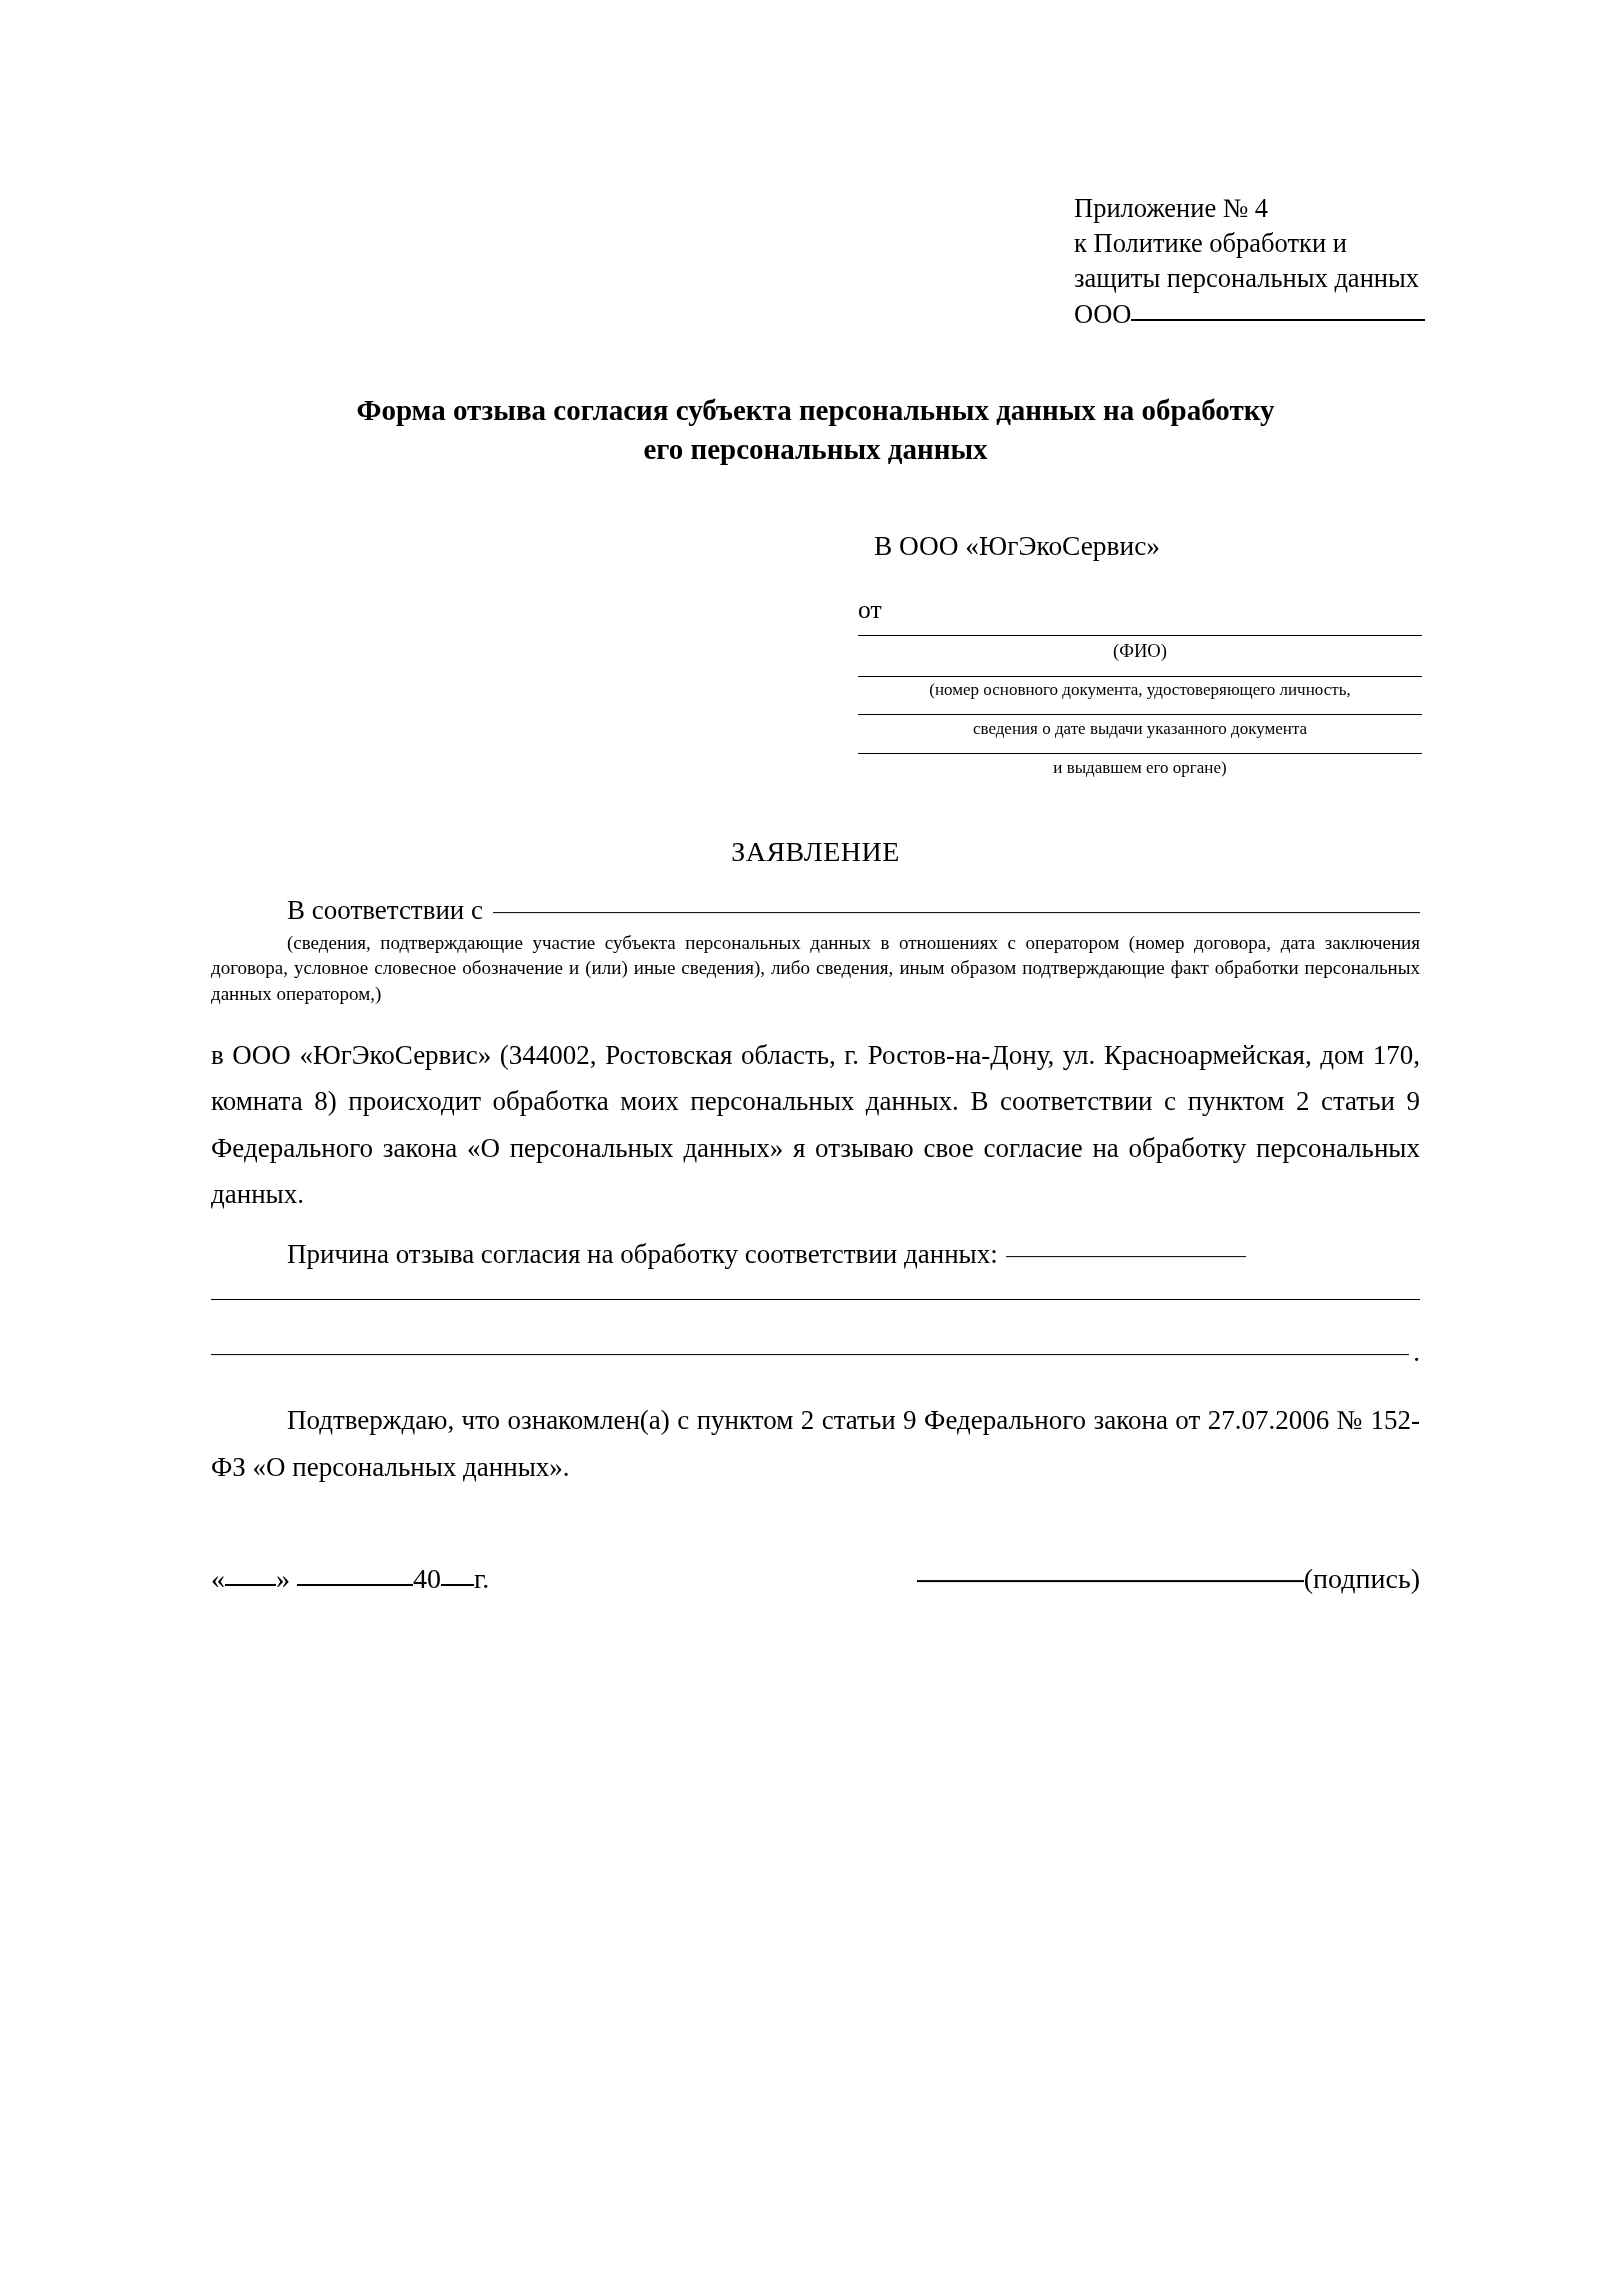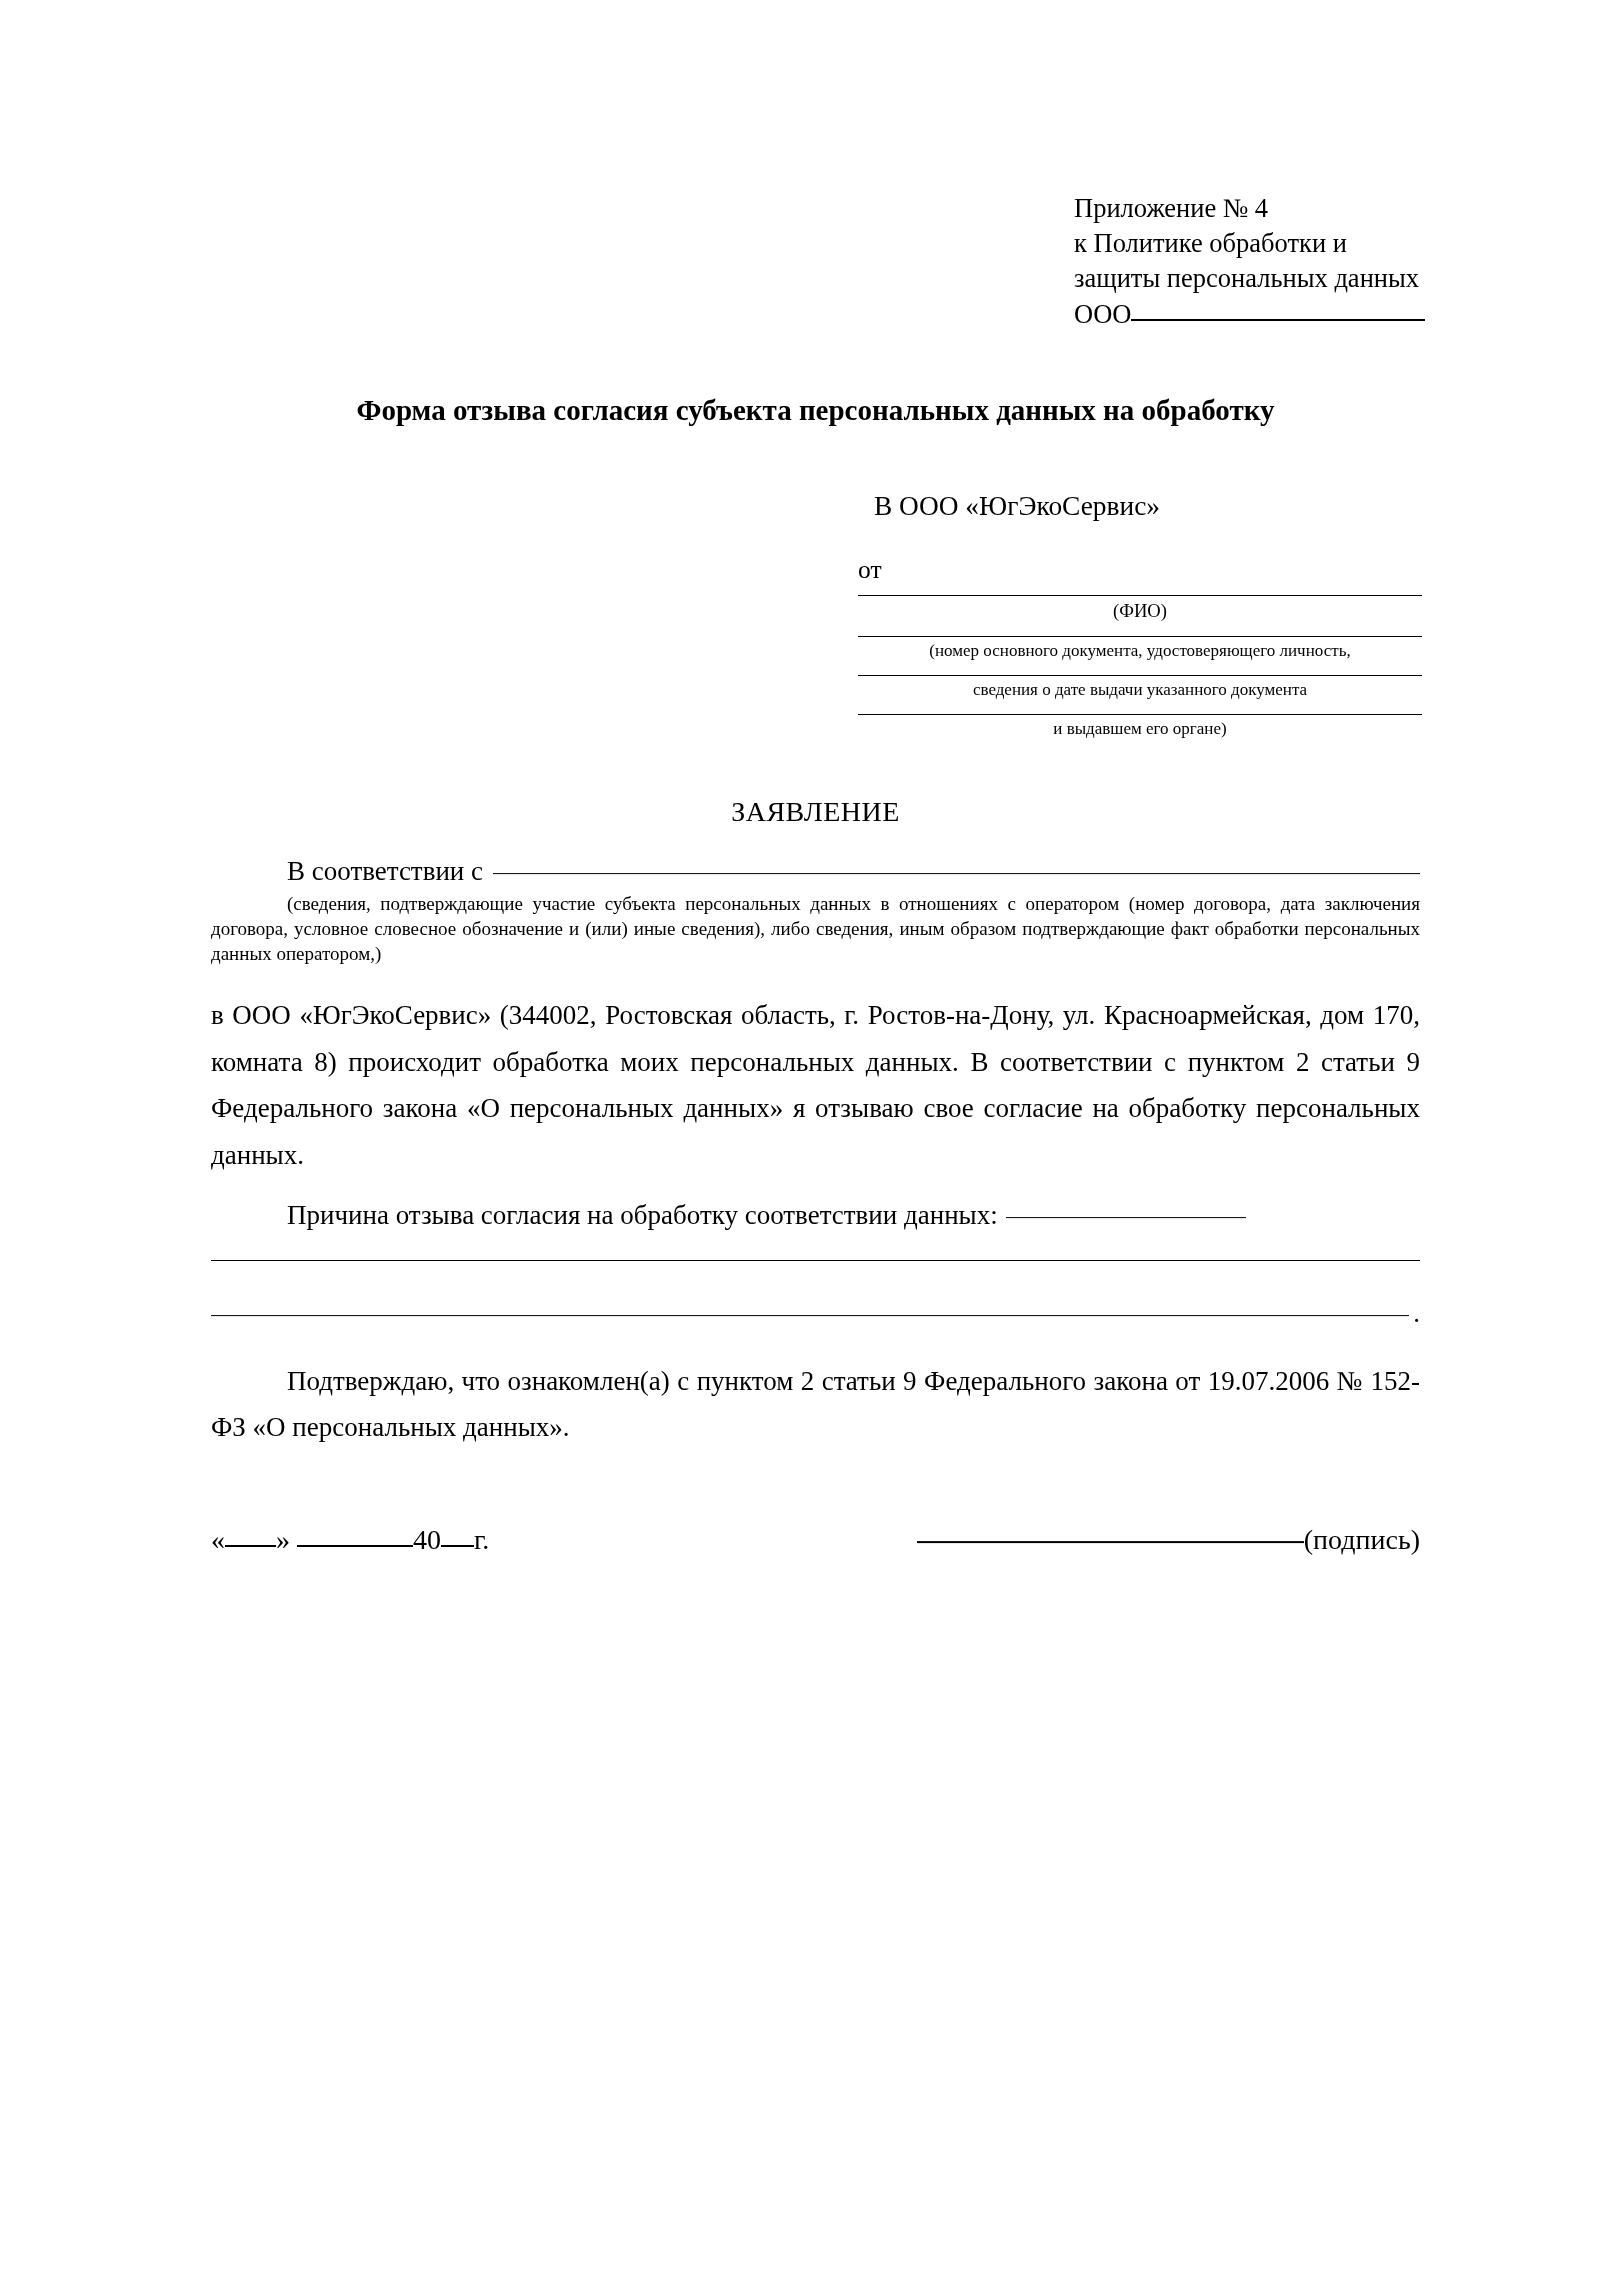--- a/index.html
+++ b/index.html
@@ -228,20 +228,21 @@
     <div>Приложение № 4</div>
     <div>к Политике обработки и</div>
     <div>защиты персональных данных</div>
     <div>
       <span class="ooo-line">ООО</span><span class="ooo-blank"></span>
     </div>
   </div>
 
   <div class="doc-title">
     <div>Форма отзыва согласия субъекта персональных данных на обработку</div>
+    <div>его персональных данных</div>
   </div>
 
   <div class="addressee">
     <div class="to-line">В ООО «ЮгЭкоСервис»</div>
     <div class="ot">от</div>
 
     <div class="rule"></div>
     <div class="rule-caption">(ФИО)</div>
 
     <div class="rule"></div>
@@ -273,21 +274,21 @@
     <span>Причина отзыва согласия на обработку соответствии данных:</span>
     <span class="fill"></span>
   </div>
   <div class="blank-full"></div>
   <div class="blank-row2">
     <span class="fill"></span>
     <span class="dot">.</span>
   </div>
 
   <div class="para-block confirm-block">
-    <p class="p-indent">Подтверждаю, что ознакомлен(а) с пунктом 2 статьи 9 Федерального закона от 19.07.2006 № 152-ФЗ «О персональных данных».</p>
+    <p class="p-indent">Подтверждаю, что ознакомлен(а) с пунктом 2 статьи 9 Федерального закона от 27.07.2006 № 152-ФЗ «О персональных данных».</p>
   </div>
 
 
   <div class="sign-row">
     <div class="sign-left">
       <span>«</span><span class="u-short"></span><span>»</span>
       <span class="u-mid"></span><span>40</span><span class="u-tiny"></span><span>г.</span>
     </div>
     <div class="sign-right">
       <span class="fill"></span>

